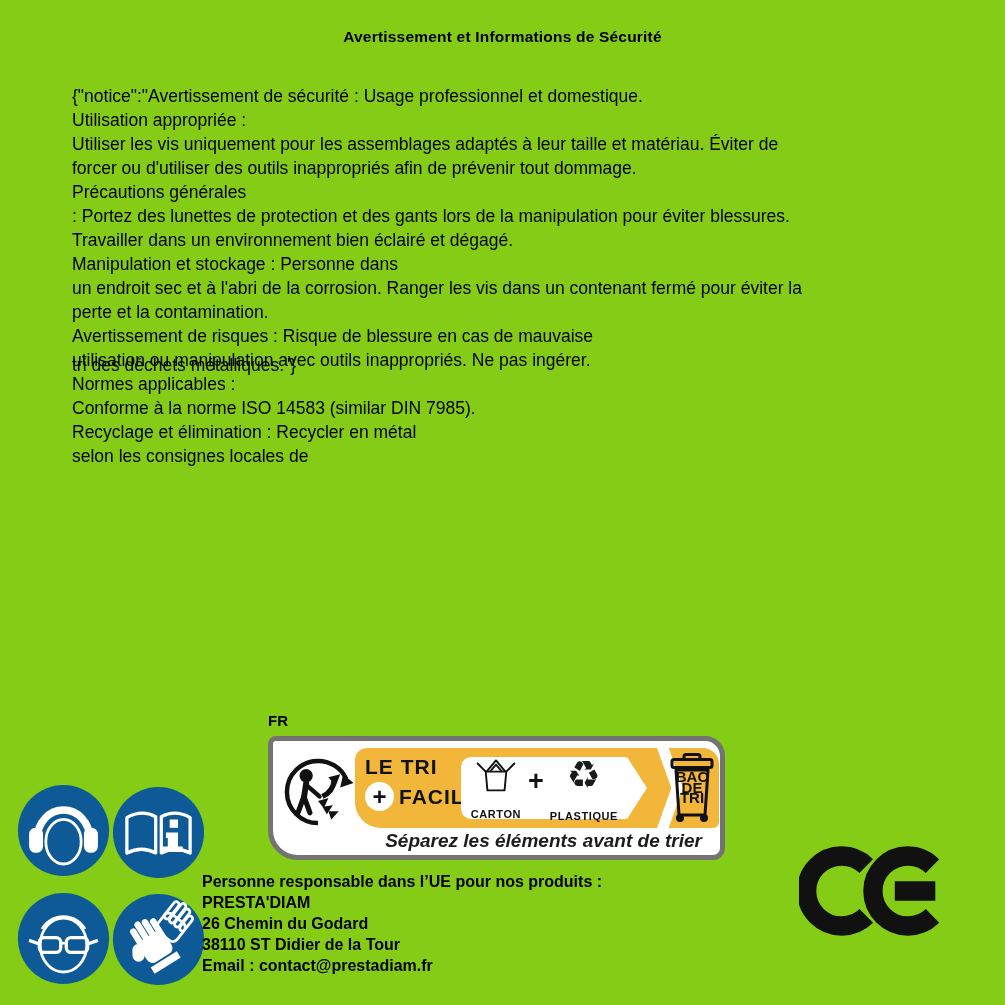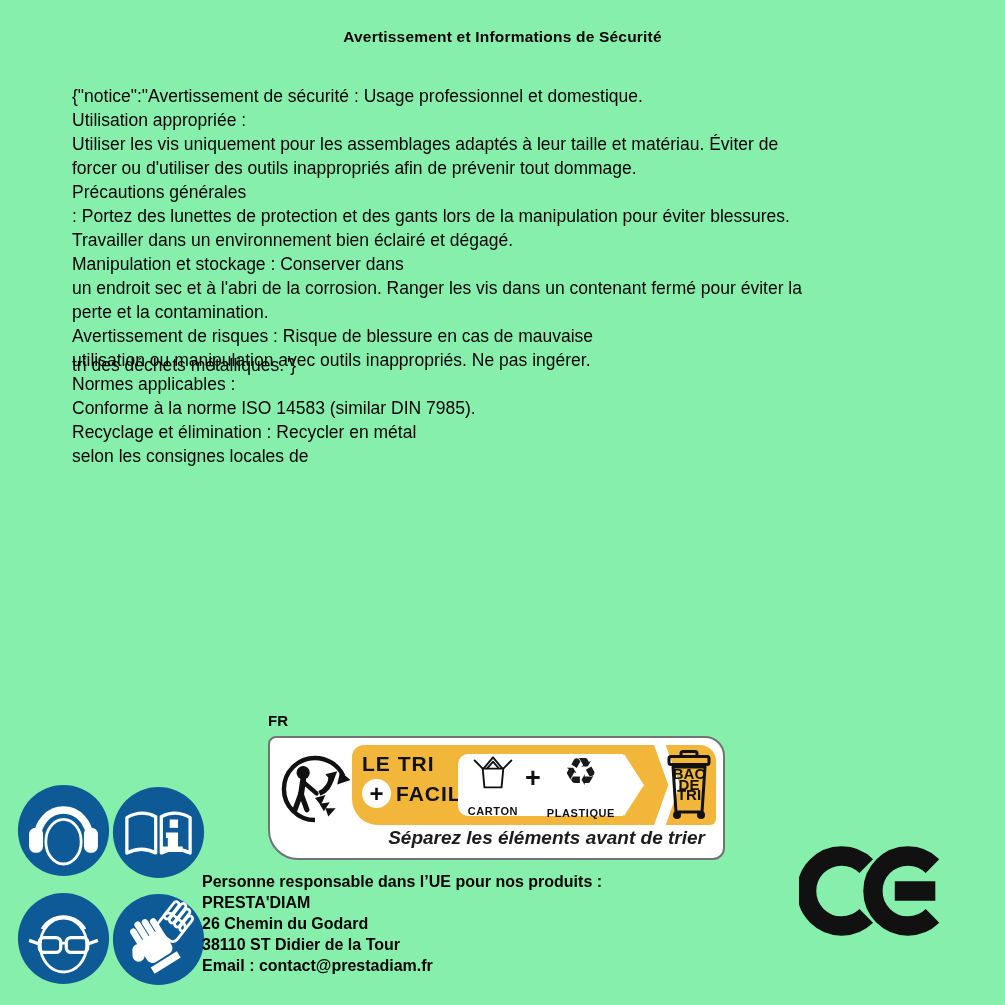--- a/index.html
+++ b/index.html
@@ -1,35 +1,35 @@
 <!DOCTYPE html>
 <html><head>
 <meta charset="utf-8">
 <style>
   html,body{margin:0;padding:0;background:#ffffff;}
-  .page{position:relative;width:1005px;height:1005px;background:#86efac;overflow:hidden;
+  .page{position:relative;width:1005px;height:1005px;background:#84cc16;overflow:hidden;
         font-family:"Liberation Sans","DejaVu Sans",sans-serif;color:#000;}
 
   .title{position:absolute;top:28px;left:0;width:100%;text-align:center;
          font-size:15.5px;font-weight:bold;letter-spacing:.2px;}
 
   .body-text{position:absolute;left:72px;top:84px;width:880px;font-size:17.5px;line-height:24px;}
   .body-text .line{white-space:pre;height:24px;}
   .overflow-line{position:absolute;left:72px;top:353px;font-size:17.5px;line-height:24px;white-space:pre;}
 
   
   .sicons{position:absolute;left:17px;top:784px;width:190px;height:202px;}
   .sicon{position:absolute;width:93px;height:93px;}
   .sicon svg{display:block;width:100%;height:100%;}
   .si-1{left:0;top:0}.si-2{left:95px;top:2px}.si-3{left:0;top:108px}.si-4{left:95px;top:109px}
 
   
   .fr-code{position:absolute;left:268px;top:712px;font-size:15px;font-weight:bold;}
   .trilabel{position:absolute;left:268px;top:736px;width:457px;height:124px;background:#fff;
-            border:2px solid #737373;border-radius:8px 20px 12px 30px;box-sizing:border-box;}
+            border:5px solid #737373;border-radius:8px 20px 12px 30px;box-sizing:border-box;}
   .triman{position:absolute;left:8px;top:8px;width:74px;height:86px;}
   .band{position:absolute;left:82px;top:7px;width:364px;height:80px;background:var(--yellow);
         border-radius:12px 16px 6px 26px;overflow:hidden;}
   .letri{position:absolute;left:10px;top:7px;color:#111;}
   .letri .l1{font-size:21px;font-weight:800;letter-spacing:1px;}
   .letri .l2{display:flex;align-items:center;margin-top:3px;}
   .pluscircle{display:inline-flex;align-items:center;justify-content:center;width:29px;height:29px;
               border-radius:50%;background:#fff;color:#111;font-size:24px;font-weight:800;line-height:1;}
   .letri .fac{font-size:21px;font-weight:800;letter-spacing:1px;margin-left:5px;}
   .cartouche{position:absolute;left:106px;top:9px;width:166px;height:62px;background:#fff;
@@ -63,21 +63,21 @@
   <div class="title">Avertissement et Informations de Sécurité</div>
 
   <div class="body-text">
       <div class="line">{"notice":"Avertissement de sécurité : Usage professionnel et domestique.</div>
       <div class="line">Utilisation appropriée :</div>
       <div class="line">Utiliser les vis uniquement pour les assemblages adaptés à leur taille et matériau. Éviter de</div>
       <div class="line">forcer ou d'utiliser des outils inappropriés afin de prévenir tout dommage.</div>
       <div class="line">Précautions générales</div>
       <div class="line">: Portez des lunettes de protection et des gants lors de la manipulation pour éviter blessures.</div>
       <div class="line">Travailler dans un environnement bien éclairé et dégagé.</div>
-      <div class="line">Manipulation et stockage : Conserver dans</div>
+      <div class="line">Manipulation et stockage : Personne dans</div>
       <div class="line">un endroit sec et à l'abri de la corrosion. Ranger les vis dans un contenant fermé pour éviter la</div>
       <div class="line">perte et la contamination.</div>
       <div class="line">Avertissement de risques : Risque de blessure en cas de mauvaise</div>
       <div class="line">utilisation ou manipulation avec outils inappropriés. Ne pas ingérer.</div>
       <div class="line">Normes applicables :</div>
       <div class="line">Conforme à la norme ISO 14583 (similar DIN 7985).</div>
       <div class="line">Recyclage et élimination : Recycler en métal</div>
       <div class="line">selon les consignes locales de</div>
     </div>
   <div class="overflow-line">tri des déchets métalliques."}</div>

